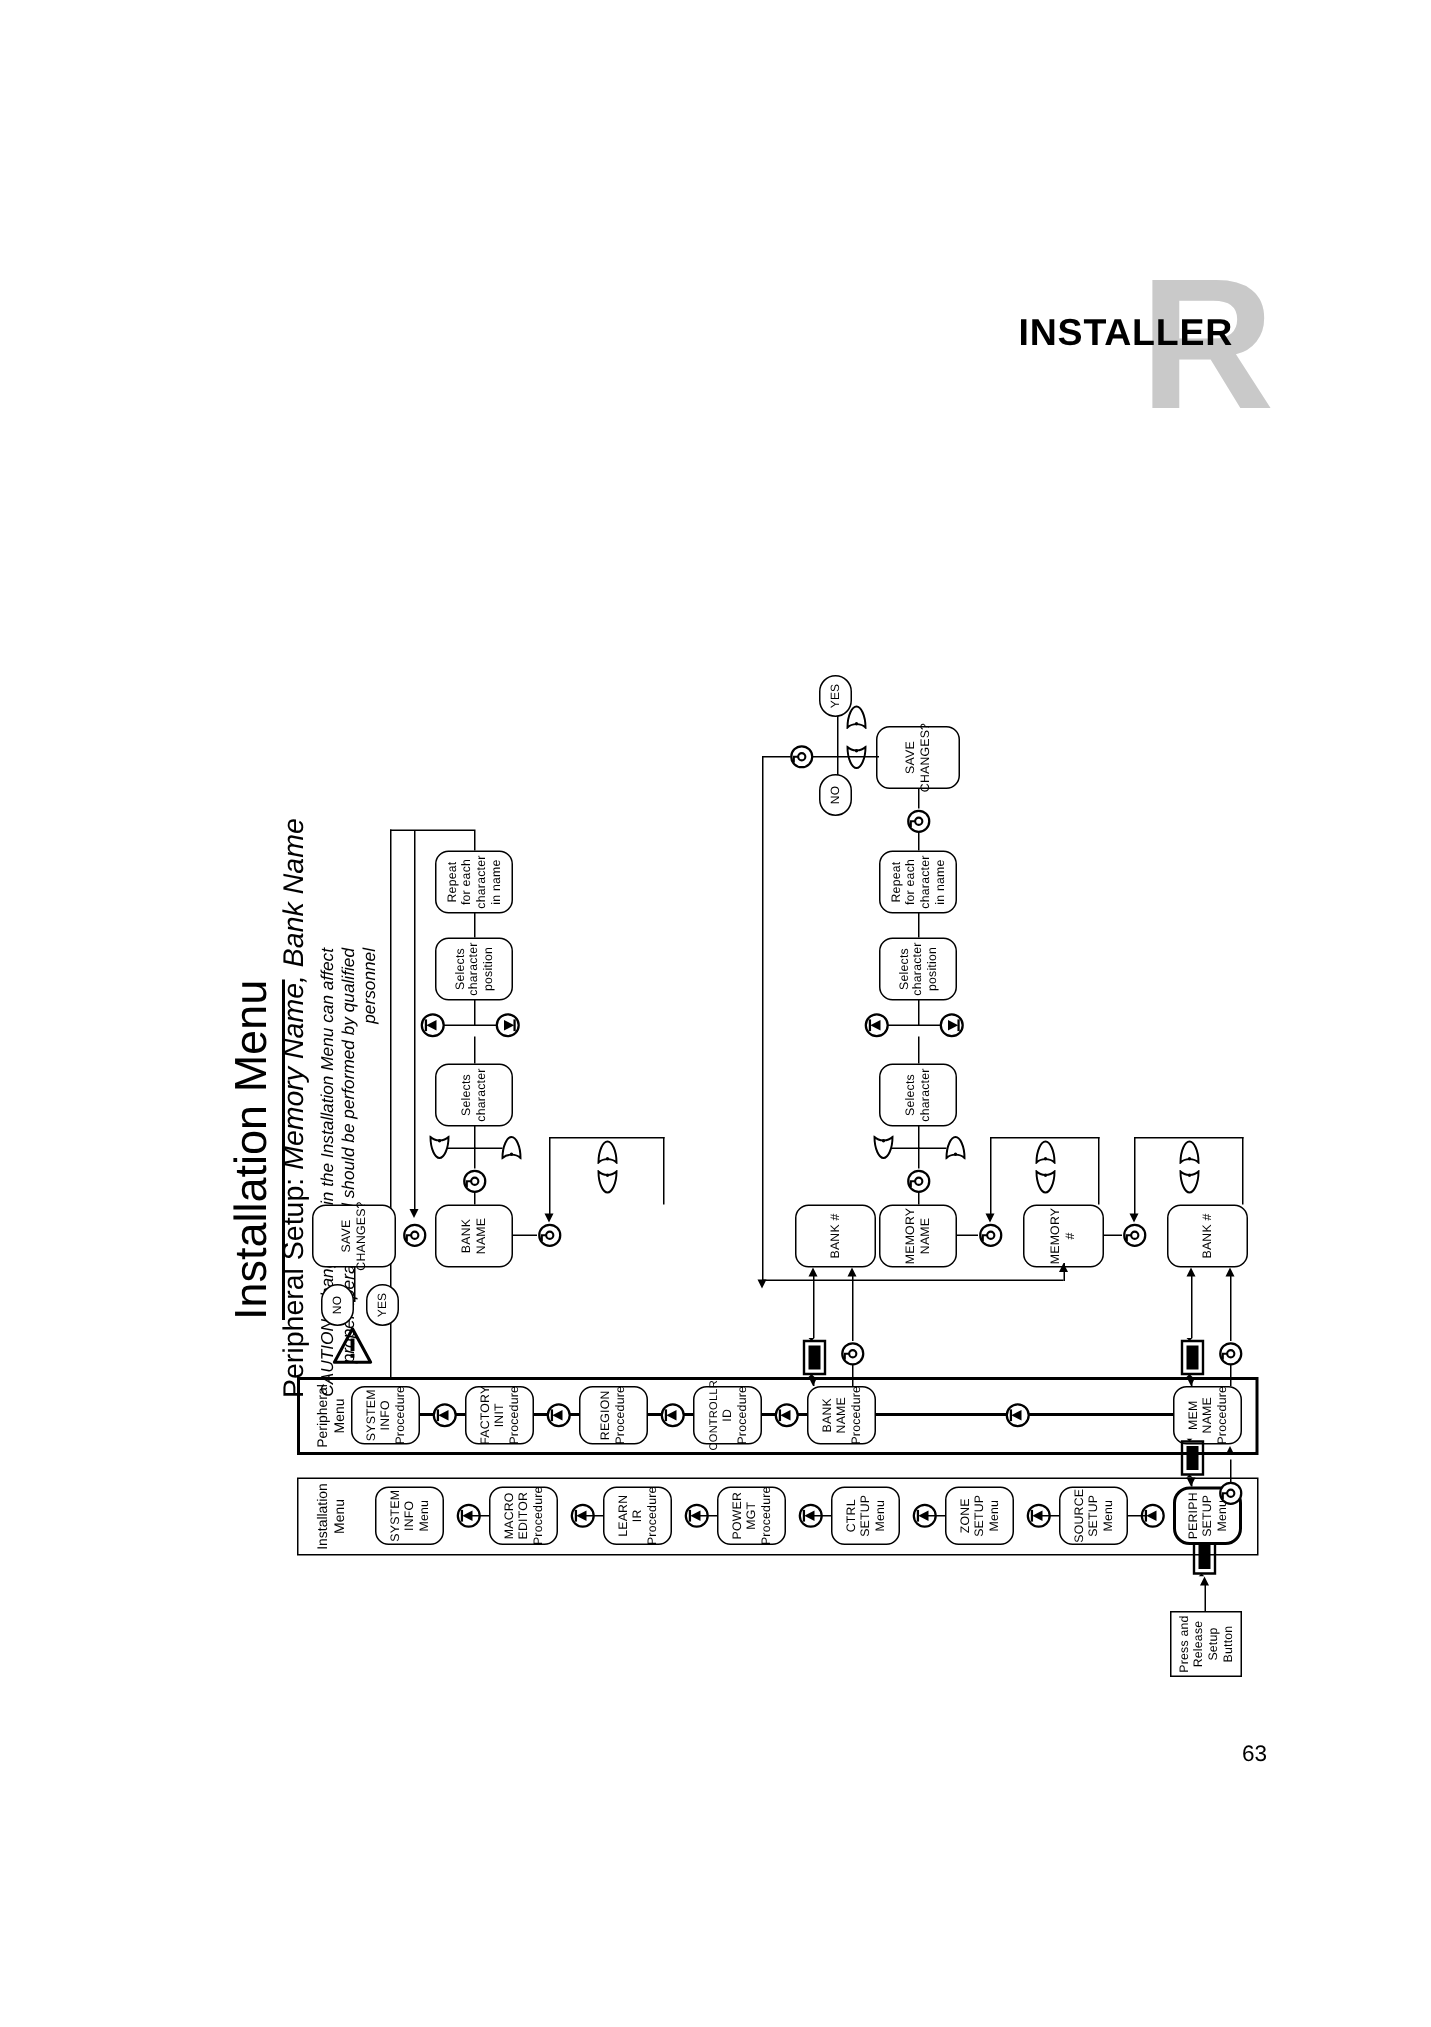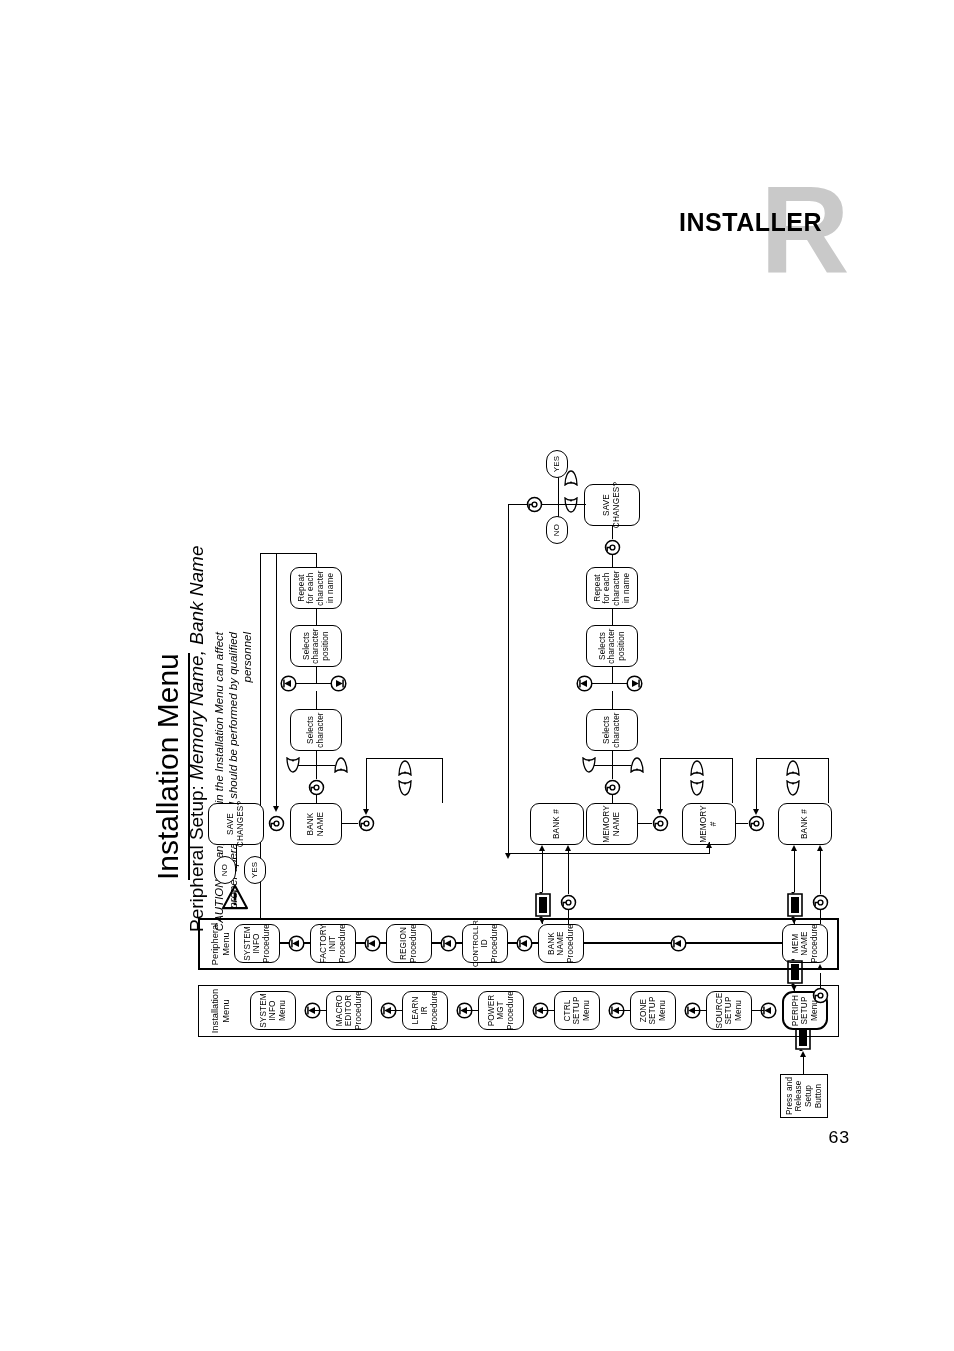--- a/index.html
+++ b/index.html
@@ -20,21 +20,21 @@
   .rot{position:absolute;transform-origin:0 0;transform:rotate(-90deg);white-space:nowrap;}
   #cap-title{left:151px;top:880px;font-size:30px;font-weight:normal;
              border-bottom:2.6px solid #000;padding-bottom:3px;}
   #cap-sub{left:186px;top:932px;font-size:19px;}
   #cap-sub i{font-style:italic;}
   #cap-caution{left:212px;top:932px;font-size:11.5px;font-style:italic;line-height:14px;
                white-space:normal;width:300px;text-align:right;}
   #warn-tri{position:absolute;left:221px;top:884px;width:28px;height:26px;}
 
   
-  #pageno{position:absolute;left:828px;top:1128px;font-size:18px;font-family:Liberation Mono, monospace;}
+  #pageno{position:absolute;left:828px;top:1161px;font-size:15px;}
 
   
   #chart-wrap{position:absolute;left:190px;top:330px;width:660px;height:800px;}
   #chart{position:absolute;left:0;top:800px;width:800px;height:660px;
          transform-origin:0 0;transform:rotate(-90deg);}
 
   
   .node{position:absolute;box-sizing:border-box;border:1.3px solid #000;background:#fff;
         display:flex;align-items:center;justify-content:center;text-align:center;
         font-size:8.2px;line-height:9.6px;letter-spacing:.15px;}

